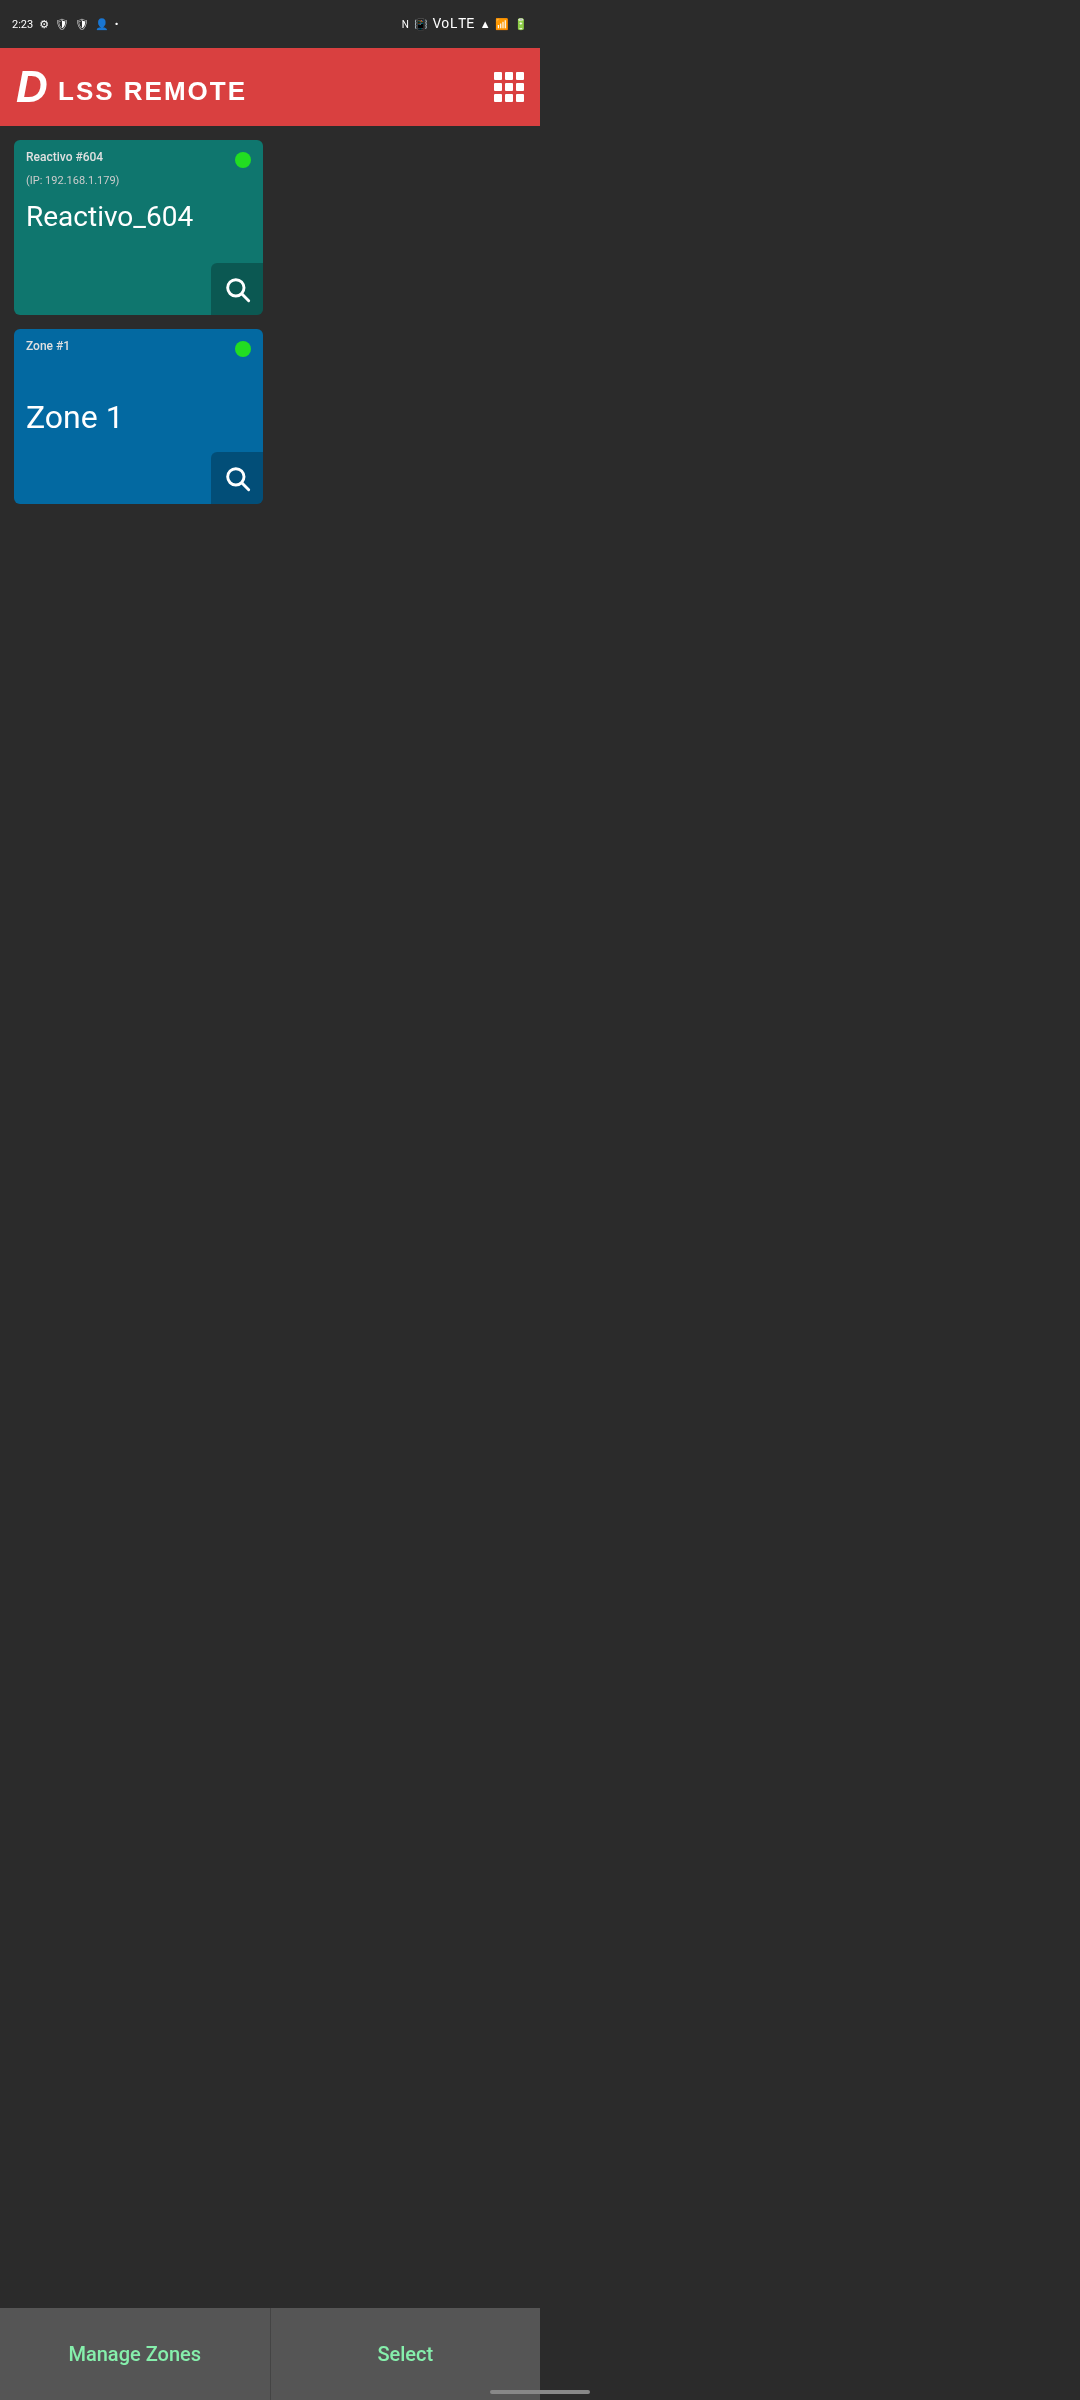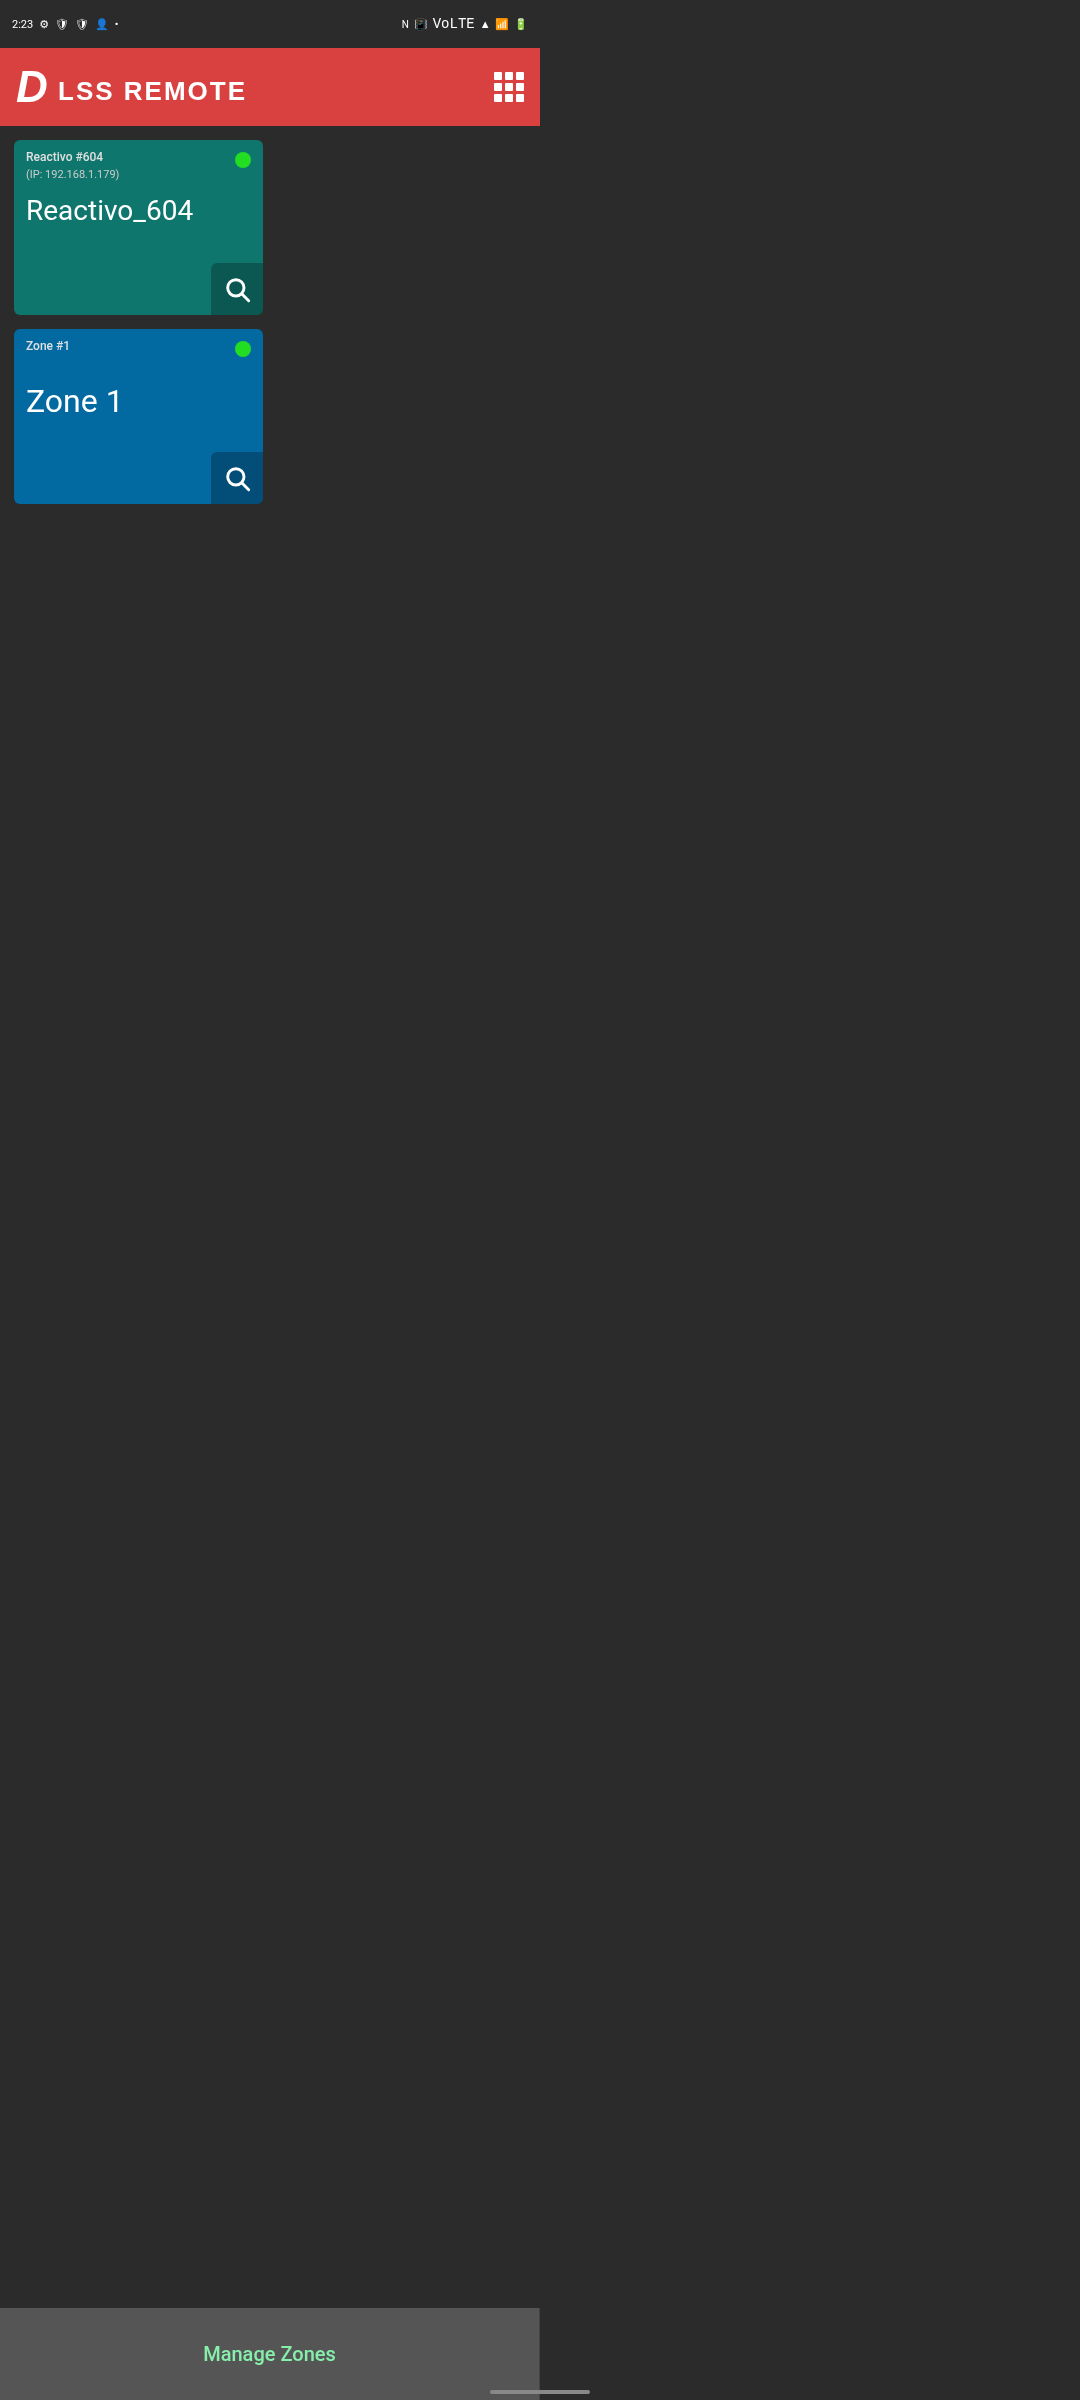--- a/index.html
+++ b/index.html
@@ -92,34 +92,34 @@
 
     .card-header-label {
       font-size: 12px;
       color: #e0e0e0;
       font-weight: 500;
     }
 
     .card-ip {
       font-size: 11px;
       color: #cccccc;
-      margin-top: 4px;
+      margin-top: 10px;
     }
 
     .card-name {
       font-size: 28px;
       font-weight: 400;
       color: #ffffff;
       margin-top: 14px;
       line-height: 1.15;
     }
 
     .zone-card .card-name {
       font-size: 32px;
-      margin-top: 30px;
+      margin-top: 46px;
     }
 
     .status-dot {
       width: 16px;
       height: 16px;
       background-color: #22dd22;
       border-radius: 50%;
       position: absolute;
       top: 12px;
       right: 12px;
@@ -257,15 +257,16 @@
         <circle cx="11" cy="11" r="7"></circle>
         <line x1="16.5" y1="16.5" x2="22" y2="22"></line>
       </svg>
     </div>
   </div>
 
 </div>
 
 <div class="bottom-bar">
   <div class="bottom-btn">Manage Zones</div>
+  <div class="bottom-btn">Select</div>
 </div>
 
 <div class="bottom-bar-indicator"></div>
 
 </body></html>

